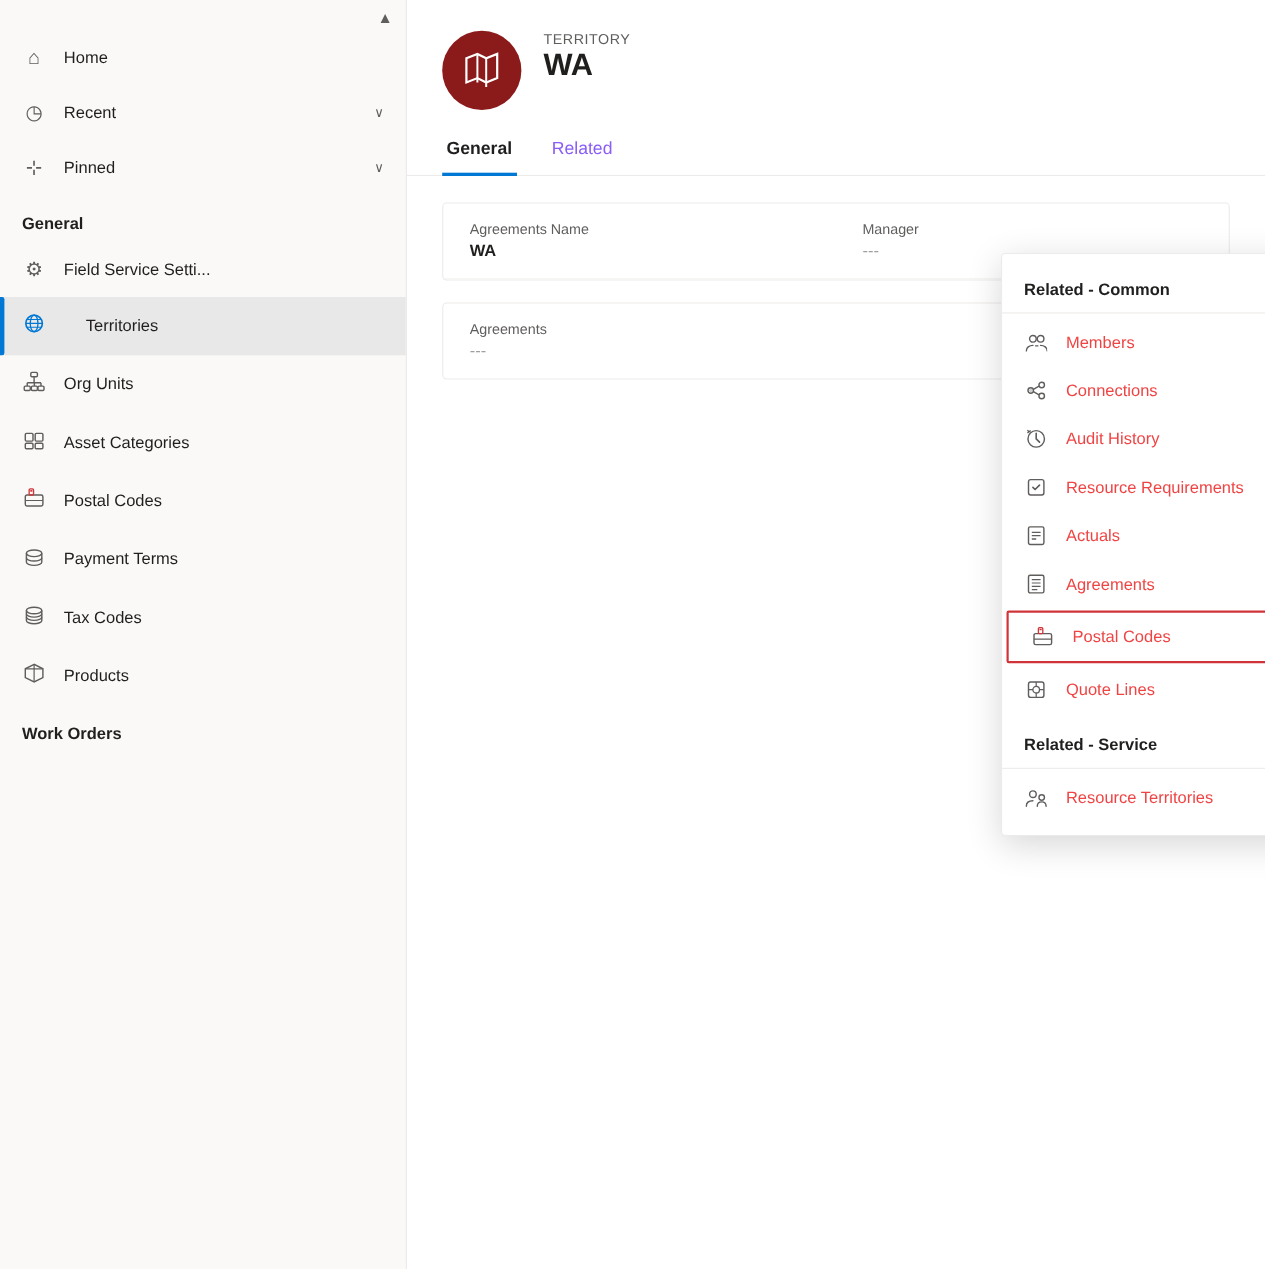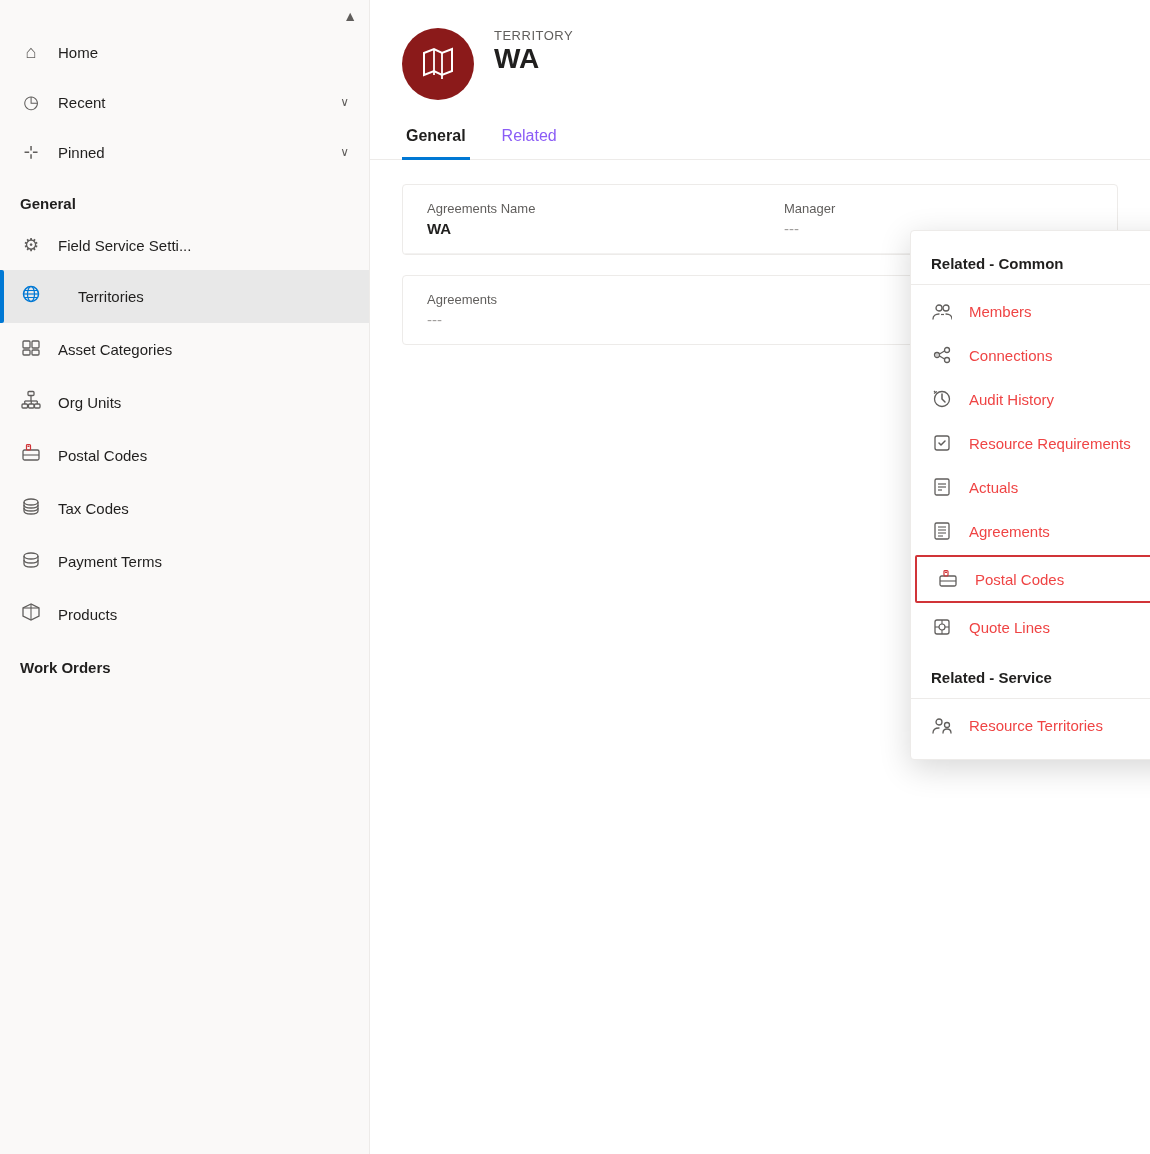--- a/index.html
+++ b/index.html
@@ -310,75 +310,75 @@
           <line x1="2.5" y1="10" x2="17.5" y2="10" stroke="#0078d4" stroke-width="1.2"></line>
           <line x1="3.5" y1="6.5" x2="16.5" y2="6.5" stroke="#0078d4" stroke-width="1"></line>
           <line x1="3.5" y1="13.5" x2="16.5" y2="13.5" stroke="#0078d4" stroke-width="1"></line>
         </svg>
       </span>
       <span class="nav-label">Territories</span>
     </div>
     <div class="nav-item">
       <span class="nav-icon">
         <svg width="20" height="20" viewBox="0 0 20 20" fill="none">
-          <rect x="2" y="4" width="7" height="7" rx="1" stroke="#605e5c" stroke-width="1.3" fill="none"></rect>
-          <rect x="11" y="4" width="7" height="7" rx="1" stroke="#605e5c" stroke-width="1.3" fill="none"></rect>
-          <rect x="2" y="13" width="7" height="5" rx="1" stroke="#605e5c" stroke-width="1.3" fill="none"></rect>
-          <rect x="11" y="13" width="7" height="5" rx="1" stroke="#605e5c" stroke-width="1.3" fill="none"></rect>
-        </svg>
-      </span>
-      <span class="nav-label">Asset Categories</span>
-    </div>
-    <div class="nav-item">
-      <span class="nav-icon">
-        <svg width="20" height="20" viewBox="0 0 20 20" fill="none">
           <rect x="7" y="1.5" width="6" height="4" rx="1" stroke="#605e5c" stroke-width="1.3" fill="none"></rect>
           <rect x="1" y="14" width="5.5" height="4" rx="1" stroke="#605e5c" stroke-width="1.3" fill="none"></rect>
           <rect x="7.5" y="14" width="5.5" height="4" rx="1" stroke="#605e5c" stroke-width="1.3" fill="none"></rect>
           <rect x="13.5" y="14" width="5.5" height="4" rx="1" stroke="#605e5c" stroke-width="1.3" fill="none"></rect>
           <line x1="10" y1="5.5" x2="10" y2="11" stroke="#605e5c" stroke-width="1.3"></line>
           <line x1="3.75" y1="11" x2="16.25" y2="11" stroke="#605e5c" stroke-width="1.3"></line>
           <line x1="3.75" y1="11" x2="3.75" y2="14" stroke="#605e5c" stroke-width="1.3"></line>
           <line x1="10.25" y1="11" x2="10.25" y2="14" stroke="#605e5c" stroke-width="1.3"></line>
           <line x1="16.25" y1="11" x2="16.25" y2="14" stroke="#605e5c" stroke-width="1.3"></line>
         </svg>
       </span>
       <span class="nav-label">Org Units</span>
     </div>
     <div class="nav-item">
       <span class="nav-icon">
         <svg width="20" height="20" viewBox="0 0 20 20" fill="none">
+          <rect x="2" y="4" width="7" height="7" rx="1" stroke="#605e5c" stroke-width="1.3" fill="none"></rect>
+          <rect x="11" y="4" width="7" height="7" rx="1" stroke="#605e5c" stroke-width="1.3" fill="none"></rect>
+          <rect x="2" y="13" width="7" height="5" rx="1" stroke="#605e5c" stroke-width="1.3" fill="none"></rect>
+          <rect x="11" y="13" width="7" height="5" rx="1" stroke="#605e5c" stroke-width="1.3" fill="none"></rect>
+        </svg>
+      </span>
+      <span class="nav-label">Asset Categories</span>
+    </div>
+    <div class="nav-item">
+      <span class="nav-icon">
+        <svg width="20" height="20" viewBox="0 0 20 20" fill="none">
           <rect x="2" y="7" width="16" height="10" rx="1.5" stroke="#605e5c" stroke-width="1.3" fill="none"></rect>
           <rect x="5.5" y="1.5" width="4" height="5.5" rx="1" stroke="#d13438" stroke-width="1.2" fill="none"></rect>
           <rect x="6.5" y="2.5" width="2" height="1.5" fill="#d13438" rx="0.3"></rect>
           <line x1="2" y1="12" x2="18" y2="12" stroke="#605e5c" stroke-width="1.1"></line>
         </svg>
       </span>
       <span class="nav-label">Postal Codes</span>
     </div>
     <div class="nav-item">
       <span class="nav-icon">
         <svg width="20" height="20" viewBox="0 0 20 20" fill="none">
+          <ellipse cx="10" cy="7" rx="7" ry="3" stroke="#605e5c" stroke-width="1.3" fill="none"></ellipse>
+          <path d="M3 7v4c0 1.7 3.1 3 7 3s7-1.3 7-3V7" stroke="#605e5c" stroke-width="1.3" fill="none"></path>
+          <path d="M3 11v4c0 1.7 3.1 3 7 3s7-1.3 7-3v-4" stroke="#605e5c" stroke-width="1.3" fill="none"></path>
+        </svg>
+      </span>
+      <span class="nav-label">Payment Terms</span>
+    </div>
+    <div class="nav-item">
+      <span class="nav-icon">
+        <svg width="20" height="20" viewBox="0 0 20 20" fill="none">
           <ellipse cx="10" cy="6" rx="7" ry="3" stroke="#605e5c" stroke-width="1.3" fill="none"></ellipse>
           <path d="M3 6v3c0 1.7 3.1 3 7 3s7-1.3 7-3V6" stroke="#605e5c" stroke-width="1.3" fill="none"></path>
           <path d="M3 9v3c0 1.7 3.1 3 7 3s7-1.3 7-3V9" stroke="#605e5c" stroke-width="1.3" fill="none"></path>
           <path d="M3 12v3c0 1.7 3.1 3 7 3s7-1.3 7-3v-3" stroke="#605e5c" stroke-width="1.3" fill="none"></path>
         </svg>
       </span>
       <span class="nav-label">Tax Codes</span>
-    </div>
-    <div class="nav-item">
-      <span class="nav-icon">
-        <svg width="20" height="20" viewBox="0 0 20 20" fill="none">
-          <ellipse cx="10" cy="7" rx="7" ry="3" stroke="#605e5c" stroke-width="1.3" fill="none"></ellipse>
-          <path d="M3 7v4c0 1.7 3.1 3 7 3s7-1.3 7-3V7" stroke="#605e5c" stroke-width="1.3" fill="none"></path>
-          <path d="M3 11v4c0 1.7 3.1 3 7 3s7-1.3 7-3v-4" stroke="#605e5c" stroke-width="1.3" fill="none"></path>
-        </svg>
-      </span>
-      <span class="nav-label">Payment Terms</span>
     </div>
     <div class="nav-item">
       <span class="nav-icon">
         <svg width="20" height="20" viewBox="0 0 20 20" fill="none">
           <path d="M10 2L2 6v8l8 4 8-4V6z" stroke="#605e5c" stroke-width="1.3" fill="none"></path>
           <line x1="10" y1="2" x2="10" y2="18" stroke="#605e5c" stroke-width="1.1"></line>
           <line x1="2" y1="6" x2="18" y2="6" stroke="#605e5c" stroke-width="1.1"></line>
         </svg>
       </span>
       <span class="nav-label">Products</span>

